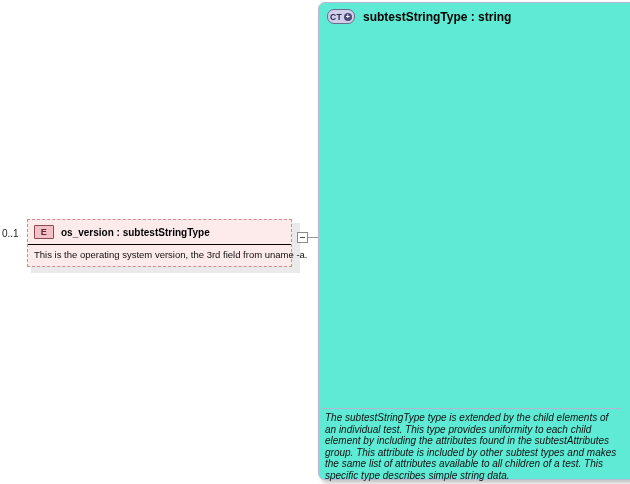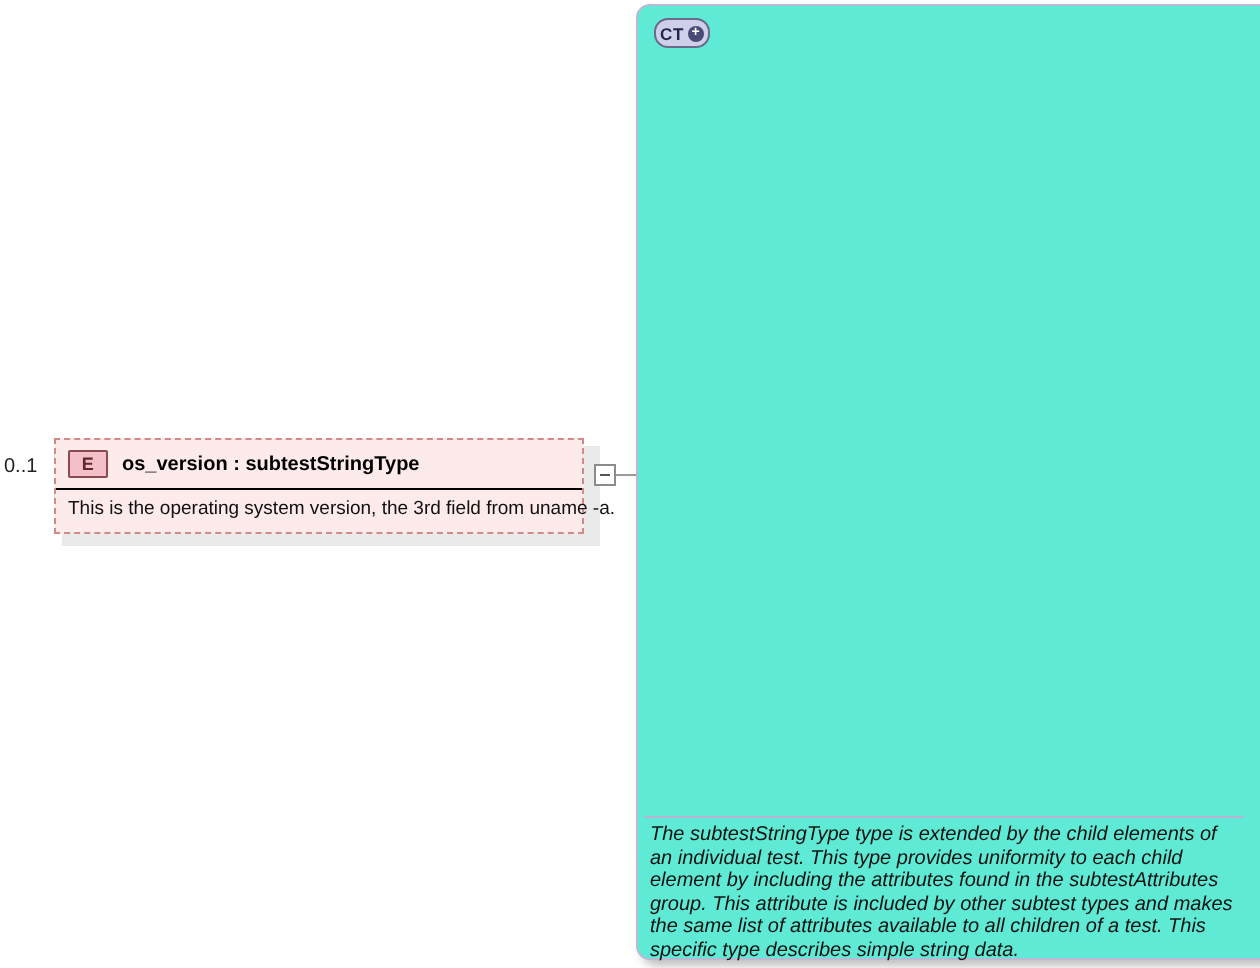--- a/index.html
+++ b/index.html
@@ -195,17 +195,18 @@
 
 <div id="connector-toggle"></div>
 <div id="connector-line"></div>
 
 <div id="type-panel">
   <div id="type-header">
     <span class="badge badge-ct">
       <span>CT</span>
         <span class="plus">+</span>
     </span>
+    <span id="type-title">subtestStringType : string</span>
   </div>
 
   <div id="annotation-divider" style="left:3px; top:405px; width:300px;"></div>
   <div id="annotation" style="left:6px; top:409px; width:292px;">The subtestStringType type is extended by the child elements of an individual test.  This type provides uniformity to each child element by including the attributes found in the subtestAttributes group.  This attribute is included by other subtest types and makes the same list of attributes available to all children of a test.  This specific type describes simple string data.</div>
 </div>
 
 </body></html>

